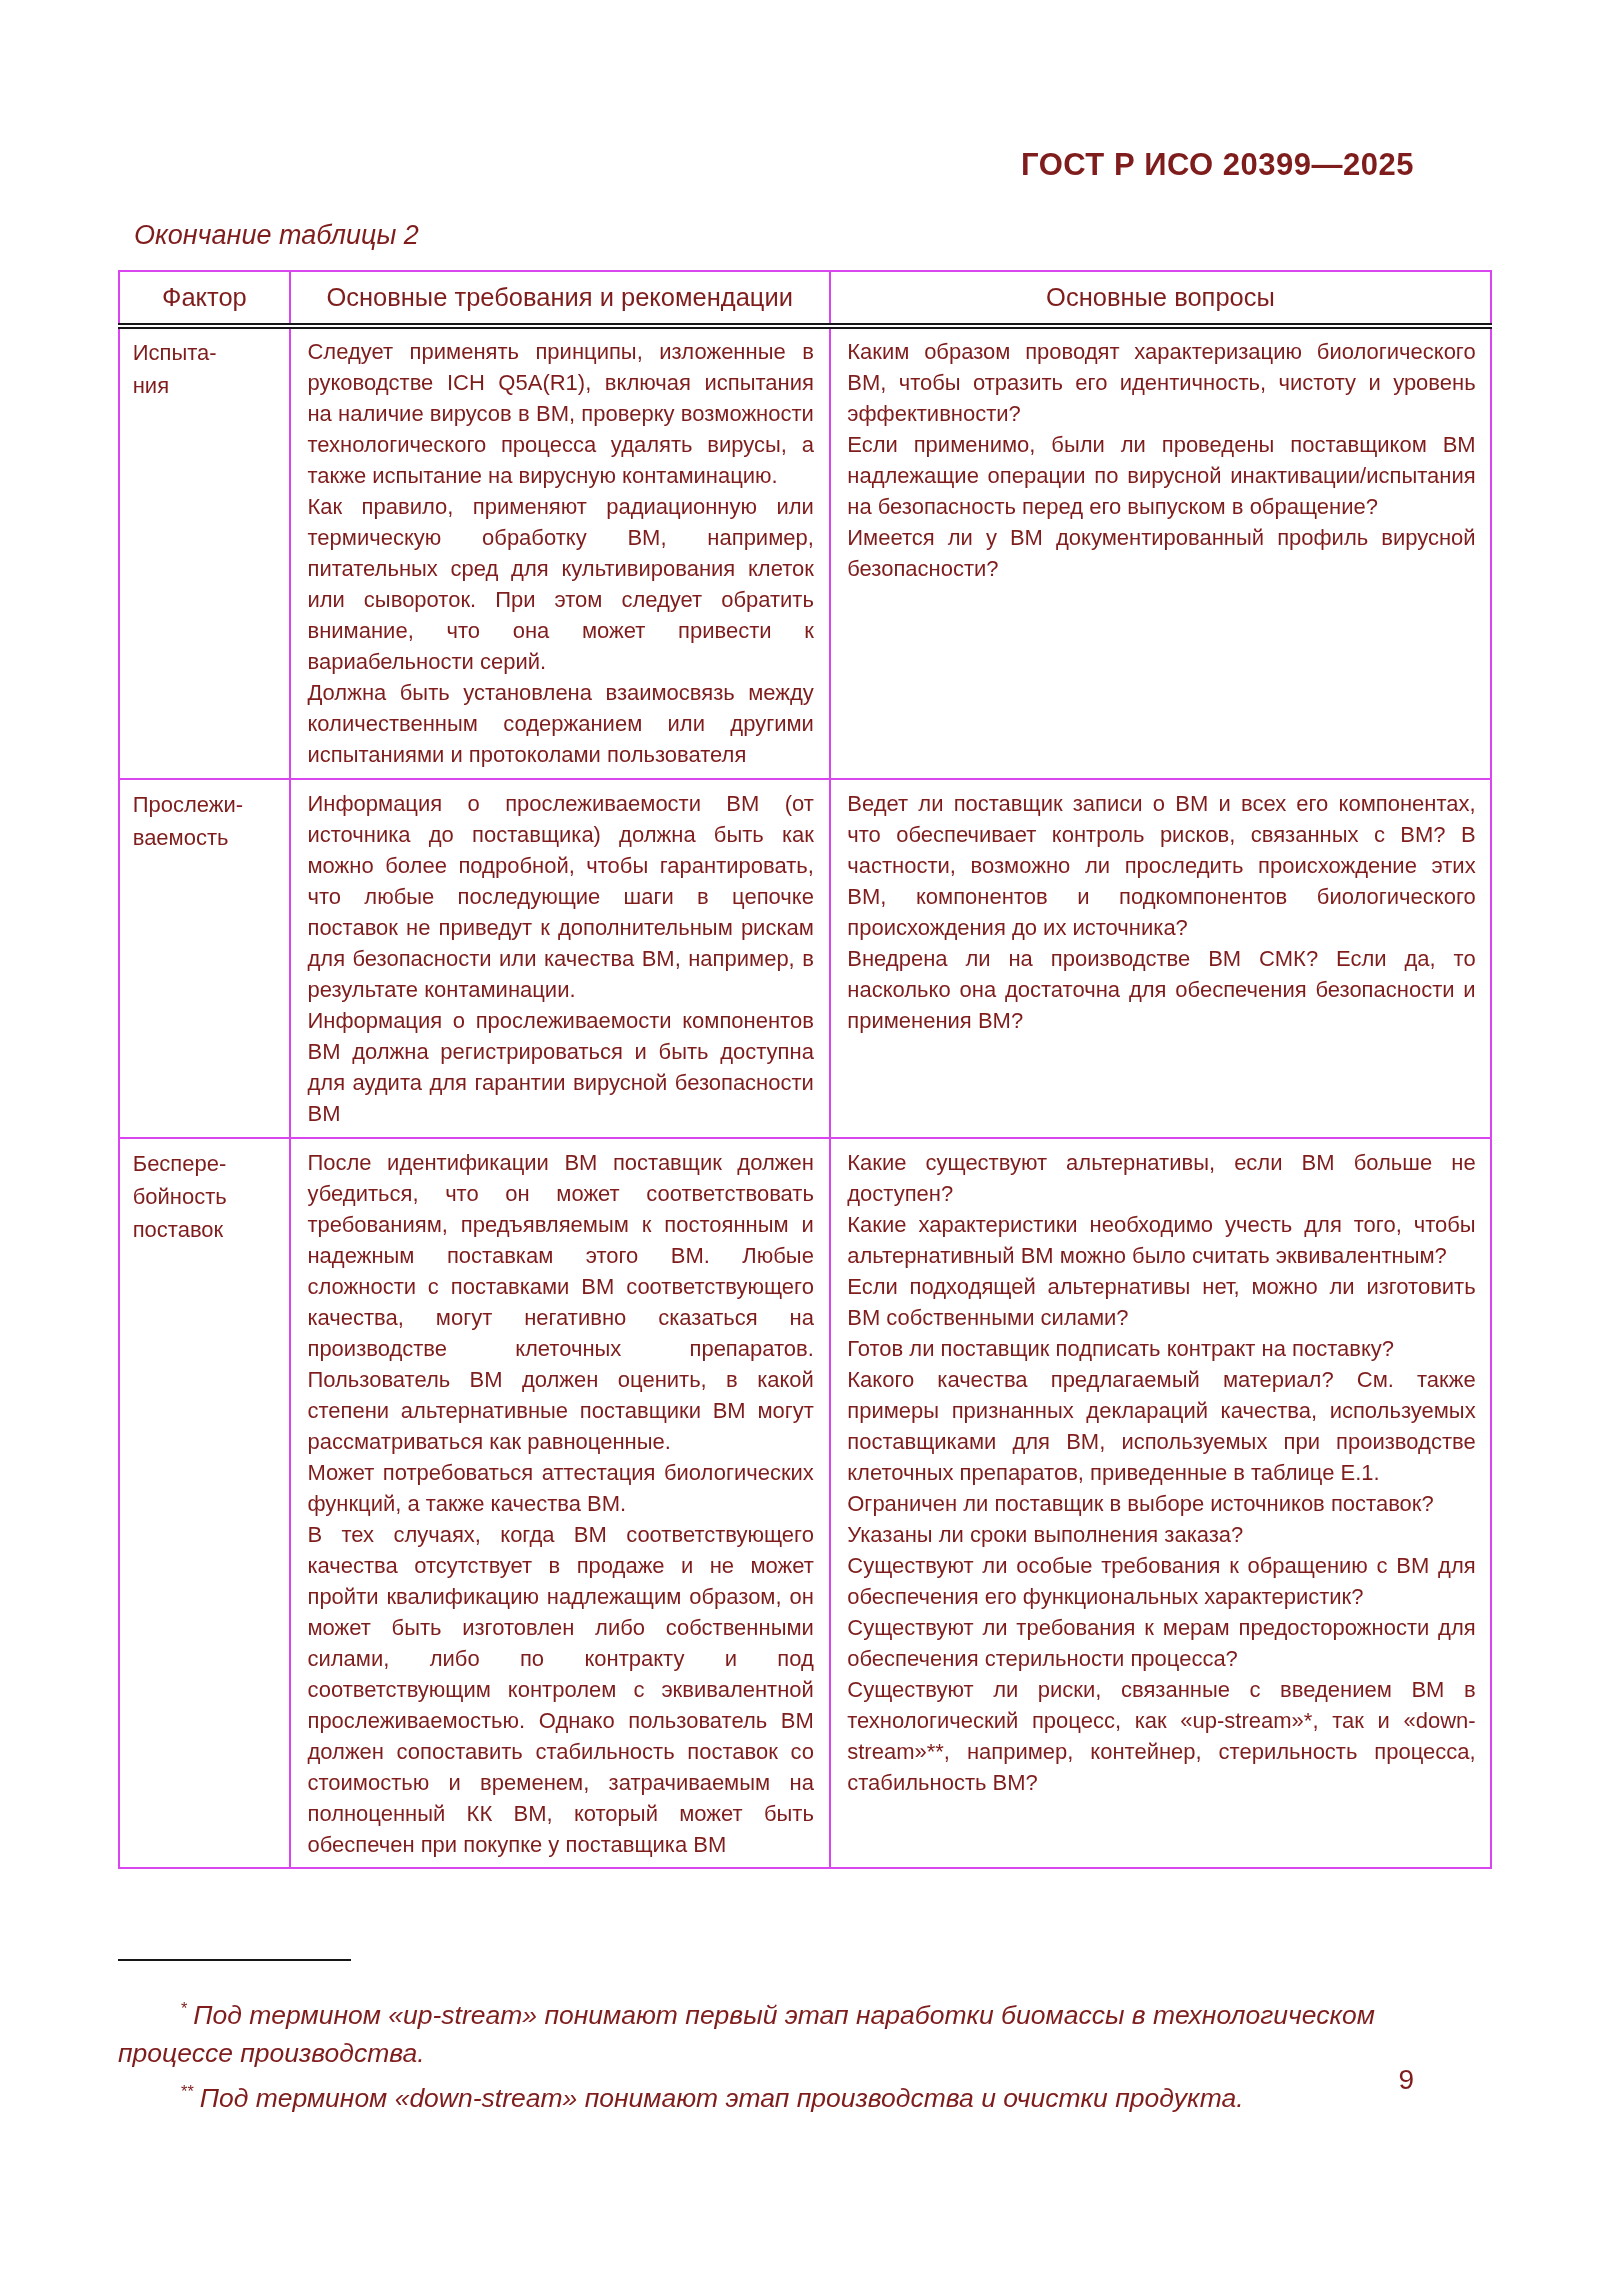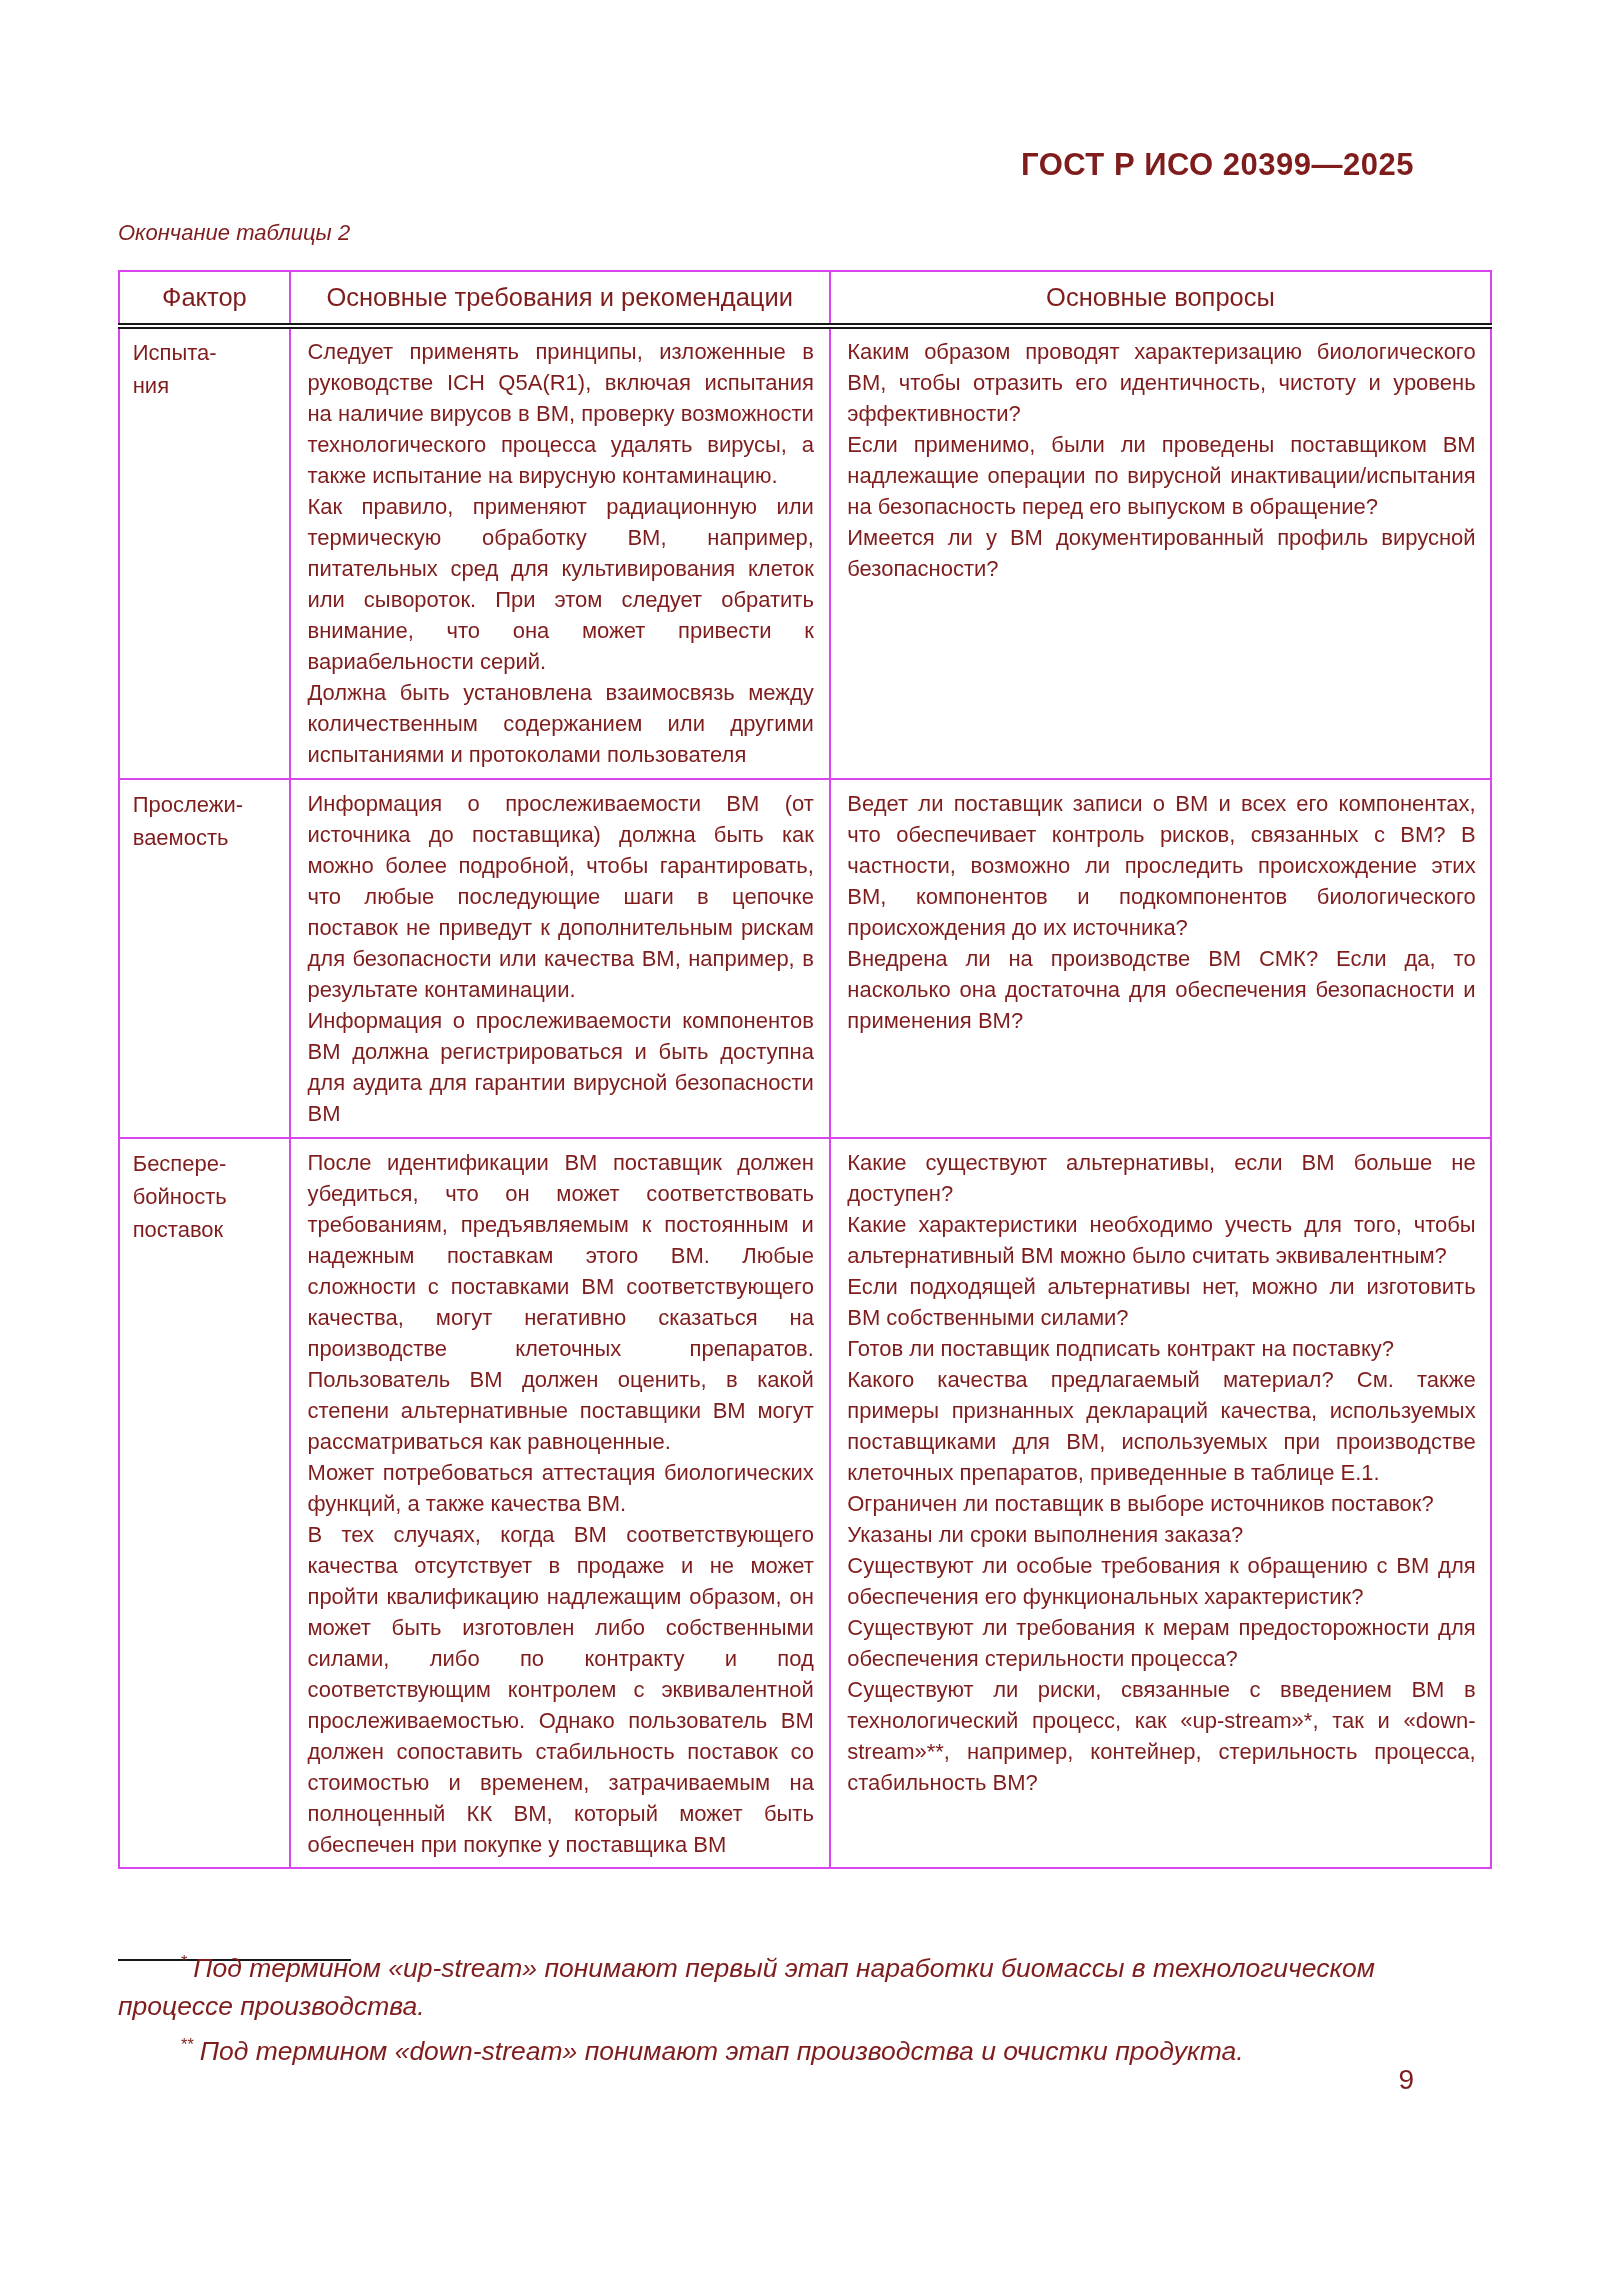--- a/index.html
+++ b/index.html
@@ -10,22 +10,22 @@
     color:#7f1d1d;
     font-family:"Liberation Sans", sans-serif;
     overflow:hidden;
     margin:0 auto;
   }
   .doc-header{
     position:absolute;top:147px;left:118px;width:1296px;
     text-align:right;font-weight:bold;font-size:31px;letter-spacing:0.5px;
   }
   .table-caption{
-    position:absolute;top:220px;left:118px;
-    font-style:italic;font-size:22px;
+    position:absolute;top:220px;left:134px;
+    font-style:italic;font-size:27px;
   }
   table.main-table{
     position:absolute;top:270px;left:118px;
     width:1331px;
     border-collapse:collapse;table-layout:fixed;
     background:#fff;
   }
   .main-table th,.main-table td{
     border:2px solid #d946ef;
   }
@@ -51,21 +51,21 @@
     padding:7.8px 14.7px 7.8px 16.7px;
     text-align:justify;
     hyphens:auto;
   }
   .main-table td p{margin:0;}
   .footnote-rule{
     position:absolute;top:1959px;left:118px;width:233px;
     border-top:2.9px solid #161616;height:0;
   }
   .footnotes{
-    position:absolute;top:1942px;left:118px;width:1331px;
+    position:absolute;top:1989px;left:118px;width:1331px;
     font-style:italic;font-size:26.5px;line-height:38px;
   }
   .footnotes p{margin:0;text-indent:63px;}
   .footnotes sup{font-size:0.62em;font-style:normal;margin-right:5.9px;}
   .page-number{
     position:absolute;top:2064px;left:118px;width:1296px;
     text-align:right;font-size:28px;font-style:normal;
   }
 </style>
 </head>

